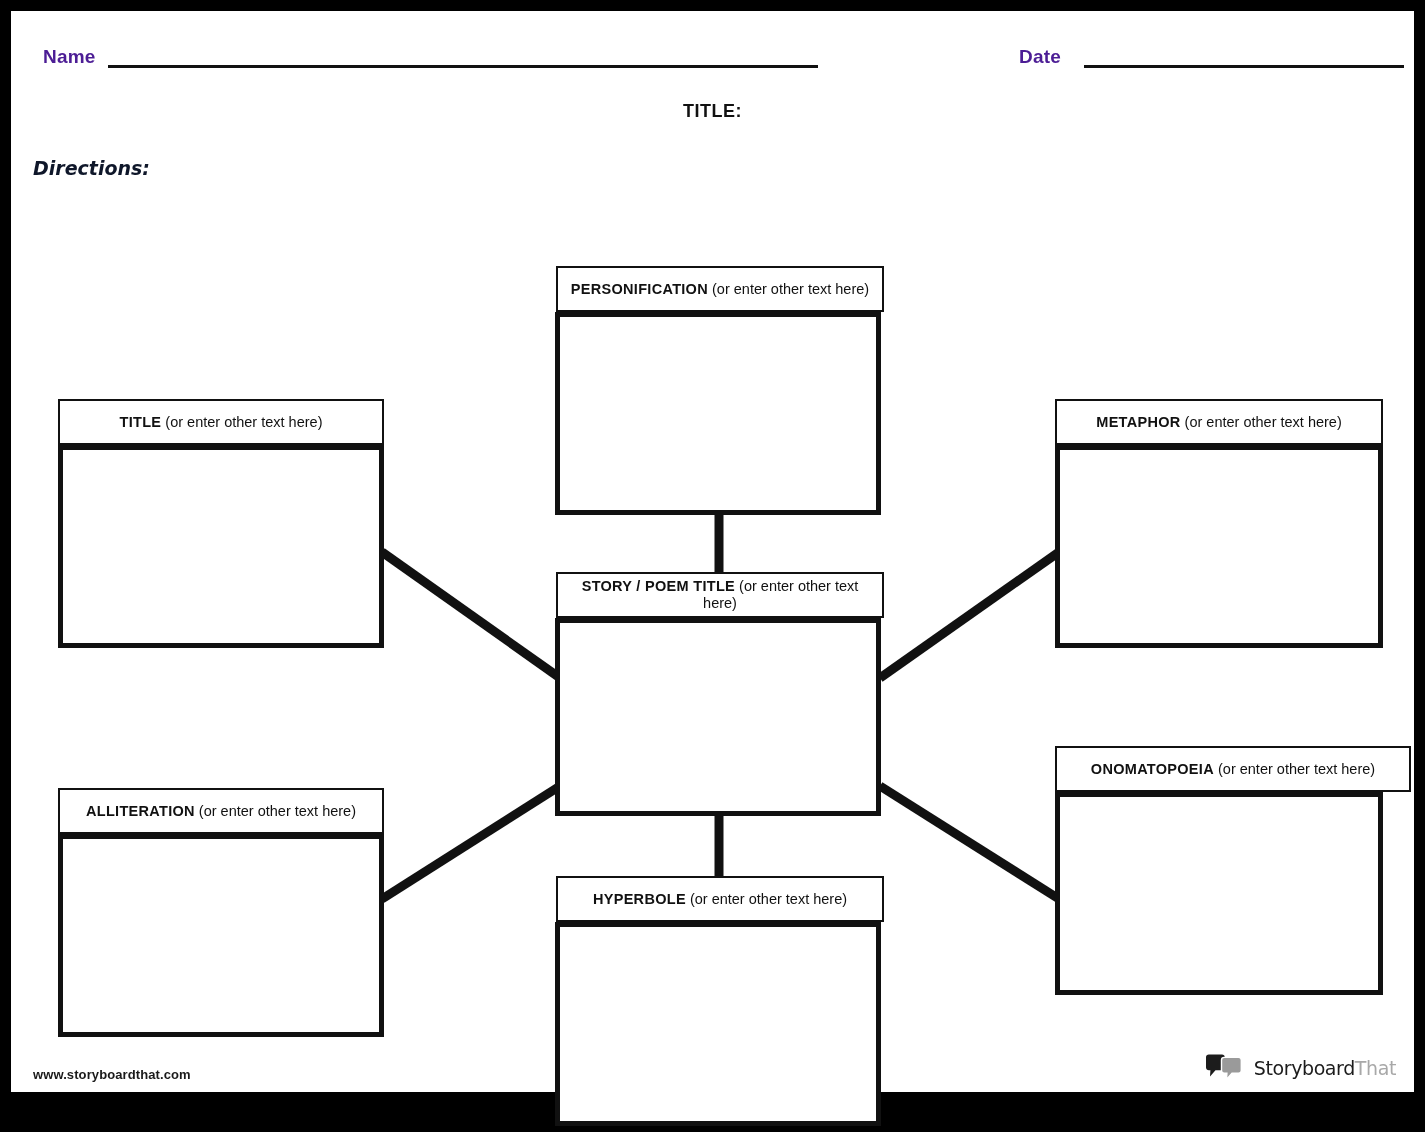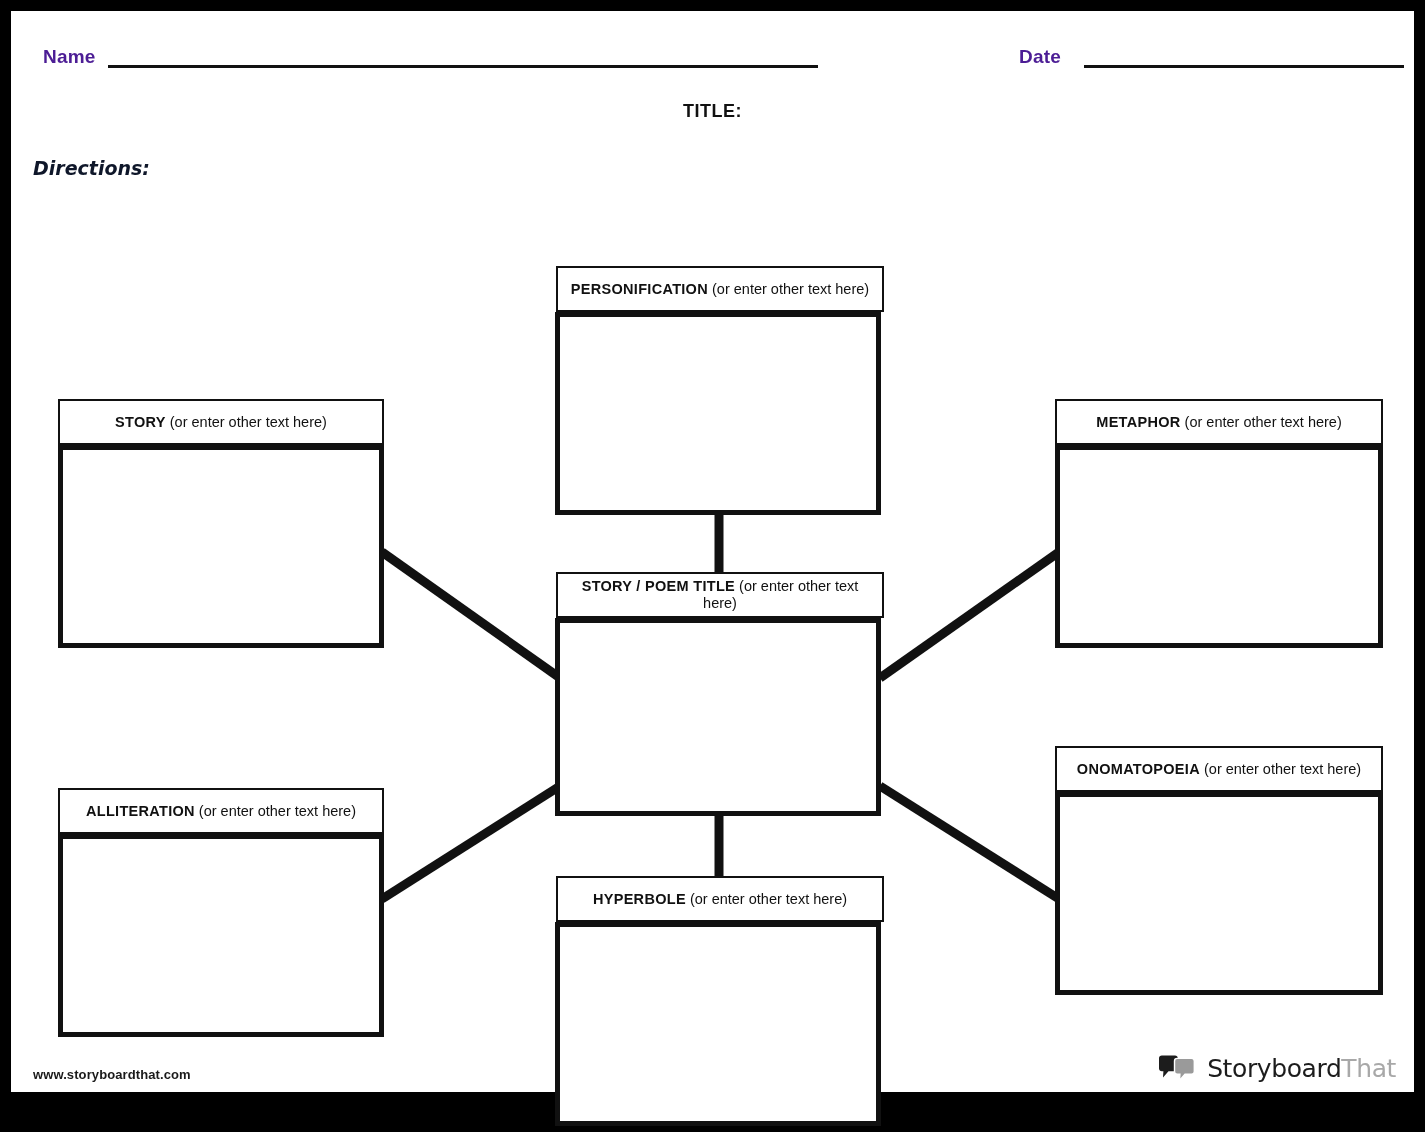--- a/index.html
+++ b/index.html
@@ -142,21 +142,21 @@
   #node-alliteration { left: 47px; top: 737px; width: 326px; }
   #node-alliteration .node-label { width: 326px; height: 46px; }
   #node-alliteration .node-body  { width: 326px; height: 203px; }
 
   
   #node-metaphor { left: 1044px; top: 348px; width: 328px; }
   #node-metaphor .node-label { width: 328px; height: 46px; }
   #node-metaphor .node-body  { width: 328px; height: 203px; }
 
   #node-onomatopoeia { left: 1044px; top: 695px; width: 328px; }
-  #node-onomatopoeia .node-label { width: 328px; height: 46px; }
+  #node-onomatopoeia .node-label { width: 356px; height: 46px; }
   #node-onomatopoeia .node-body  { width: 328px; height: 203px; }
 
   
   #footer-url {
     position: absolute;
     left: 22px;
     top: 1056px;
     font-size: 13px;
     font-weight: bold;
     color: #1a1a1a;
@@ -166,21 +166,21 @@
   #brand {
     position: absolute;
     right: 18px;
     top: 1043px;
     display: flex;
     align-items: center;
     gap: 9px;
   }
   #brand-mark { display: block; }
   #brand-text {
-    font-size: 25px;
+    font-size: 19px;
     letter-spacing: -.4px;
     font-family: "DejaVu Sans", sans-serif;
   }
   #brand-text .b-dark  { color: #1c1c1c; }
   #brand-text .b-light { color: #a8a8a8; }
 </style>
 </head>
 <body>
 
 <div id="page">
@@ -222,21 +222,21 @@
           <b>PERSONIFICATION</b>
           <span>(or enter other text here)</span>
         </span>
       </div>
       <div class="node-body"></div>
     </div>
 
     <div class="node" id="node-simile">
       <div class="node-label">
         <span class="node-label-text">
-          <b>STORY</b>
+          <b>TITLE</b>
           <span>(or enter other text here)</span>
         </span>
       </div>
       <div class="node-body"></div>
     </div>
 
     <div class="node" id="node-center">
       <div class="node-label">
         <span class="node-label-text">
           <b>STORY / POEM TITLE</b>

